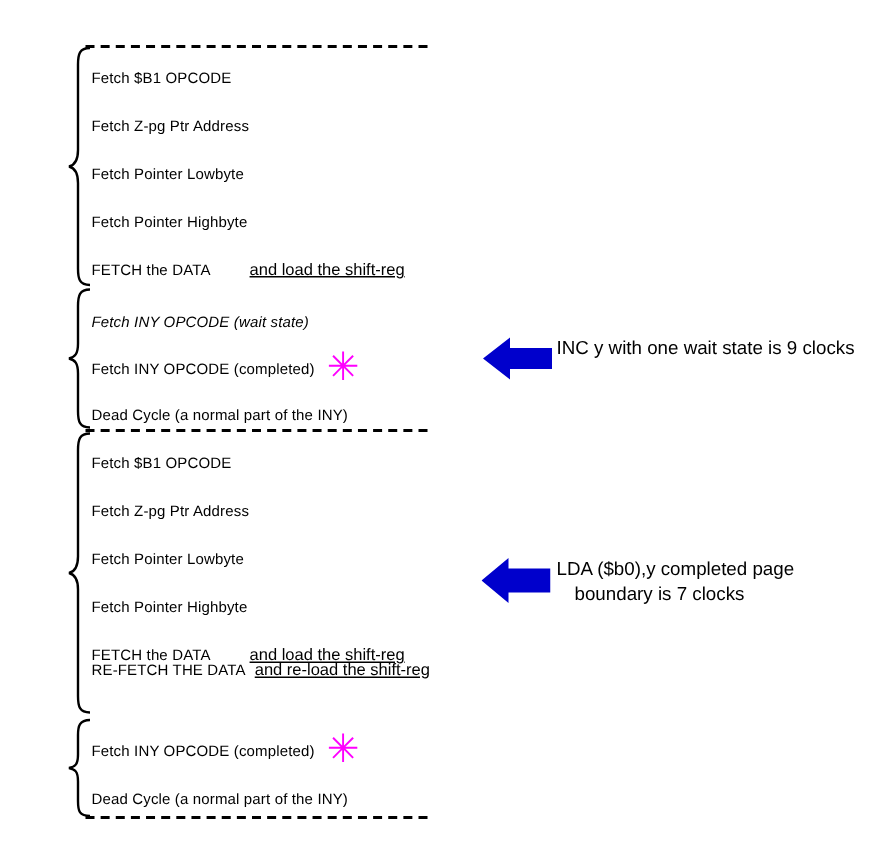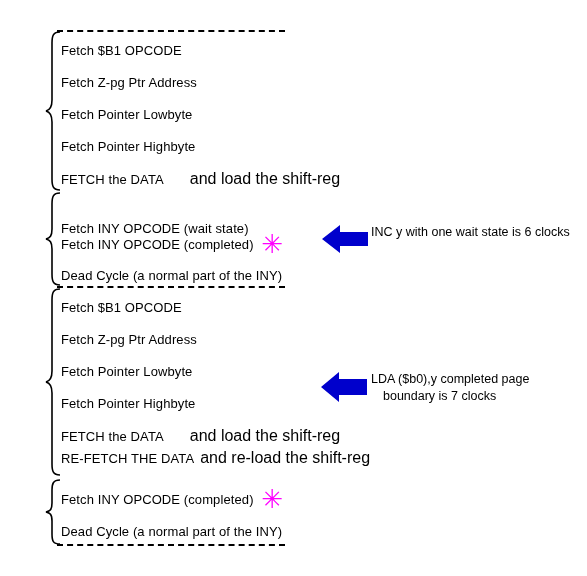--- a/index.html
+++ b/index.html
@@ -27,26 +27,27 @@
   .cycle-row {
     position: absolute;
     left: 61px;
     height: 18px;
     white-space: nowrap;
     font-size: 13px;
     line-height: 18px;
     color: #000000;
   }
   .cycle-main {
-    font-size: 13px;
+    font-size: 10px;
     letter-spacing: 0.1px;
   }
   .cycle-note {
-    font-size: 16px;
+    font-size: 11px;
     letter-spacing: 0px;
+    text-decoration: underline;
   }
   .note-gap-wide { padding-left: 26px; }
   .note-gap-narrow { padding-left: 6px; }
 
   .star {
     color: #ff00ff;
     font-size: 26px;
     line-height: 0;
     position: relative;
     top: 4px;
@@ -132,21 +133,21 @@
   </div>
 
   <div class="cycle-row" style="top:138px;">
     <span class="cycle-main">Fetch Pointer Highbyte</span>
   </div>
 
   <div class="cycle-row" style="top:170px;">
     <span class="cycle-main">FETCH the DATA</span><span class="cycle-note note-gap-wide">and  load the shift-reg</span>
   </div>
 
-  <div class="cycle-row" style="top:220px;">
+  <div class="cycle-row" style="top:205px;font-style:italic;">
     <span class="cycle-main">Fetch  INY OPCODE (wait state)</span>
   </div>
 
   <div class="cycle-row" style="top:236px;">
     <span class="cycle-main">Fetch  INY OPCODE (completed)</span><span class="star">✳</span>
   </div>
 
   <div class="cycle-row" style="top:267px;">
     <span class="cycle-main">Dead Cycle (a normal part of the INY)</span>
   </div>
@@ -164,39 +165,39 @@
   </div>
 
   <div class="cycle-row" style="top:395px;">
     <span class="cycle-main">Fetch Pointer Highbyte</span>
   </div>
 
   <div class="cycle-row" style="top:427px;">
     <span class="cycle-main">FETCH the DATA</span><span class="cycle-note note-gap-wide">and  load the shift-reg</span>
   </div>
 
-  <div class="cycle-row" style="top:449px;">
+  <div class="cycle-row" style="top:437px;">
     <span class="cycle-main">RE-FETCH THE DATA</span><span class="cycle-note note-gap-narrow">and  re-load the shift-reg</span>
   </div>
 
   <div class="cycle-row" style="top:491px;">
     <span class="cycle-main">Fetch  INY OPCODE (completed)</span><span class="star">✳</span>
   </div>
 
   <div class="cycle-row" style="top:523px;">
     <span class="cycle-main">Dead Cycle (a normal part of the INY)</span>
   </div>
 
   <div class="annot" style="left:322px; top:224px;">
     <svg class="arrow-svg" width="46" height="30" viewBox="0 0 46 30" xmlns="http://www.w3.org/2000/svg">
       <path d="M0 15 L 18 1 L 18 8 L 46 8 L 46 22 L 18 22 L 18 29 Z" fill="#0000cc"></path>
     </svg>
   </div>
   <div class="annot-text" style="left:371px; top:224px;">
-    <span>INC y with one wait state is 6 clocks</span>
+    <span>INC y with one wait state is 9 clocks</span>
   </div>
 
   <div class="annot" style="left:321px; top:371px;">
     <svg class="arrow-svg" width="46" height="32" viewBox="0 0 46 32" xmlns="http://www.w3.org/2000/svg">
       <path d="M0 16 L 18 1 L 18 8 L 46 8 L 46 24 L 18 24 L 18 31 Z" fill="#0000cc"></path>
     </svg>
   </div>
   <div class="annot-text" style="left:371px; top:371px;">
     <span>LDA ($b0),y completed page</span>
     <span class="line2">boundary is 7 clocks</span>

